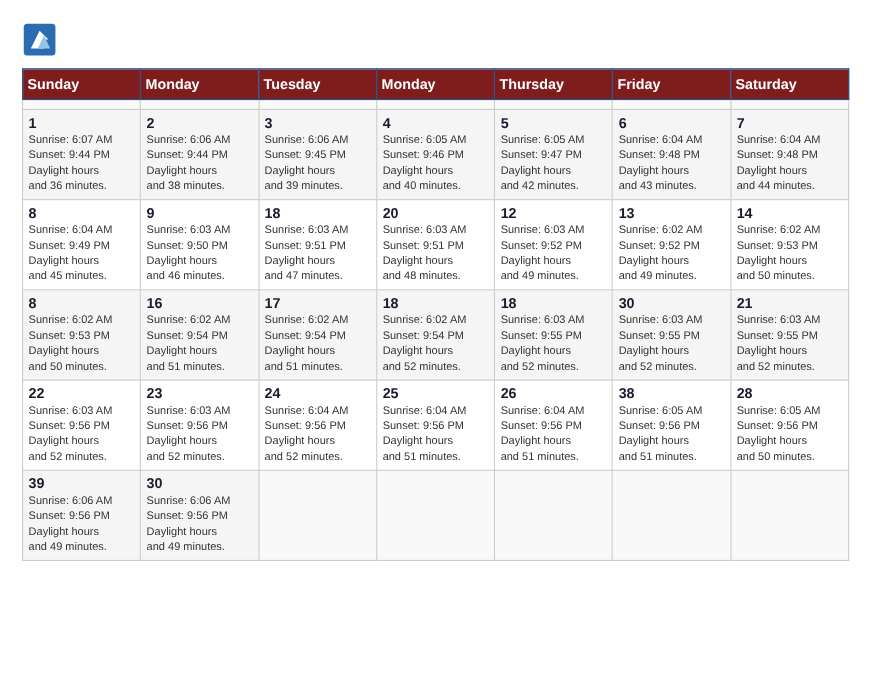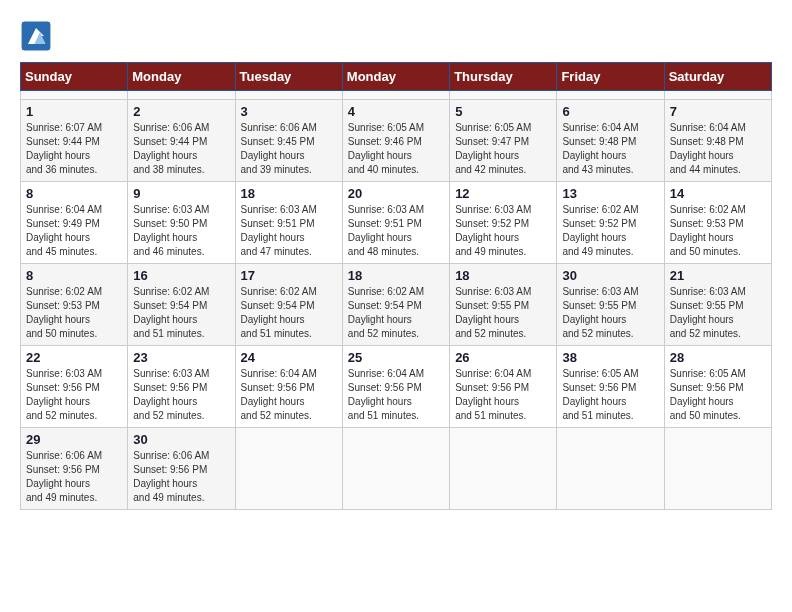--- a/index.html
+++ b/index.html
@@ -385,21 +385,21 @@
         <div class="day-info">
           Sunrise: 6:05 AM<br>
           Sunset: 9:56 PM<br>
           Daylight hours<br>
           and 50 minutes.
         </div>
       </td>
       </tr>
       <tr>
         <td>
-        <span class="day-num">29</span>
+        <span class="day-num">39</span>
         <div class="day-info">
           Sunrise: 6:06 AM<br>
           Sunset: 9:56 PM<br>
           Daylight hours<br>
           and 49 minutes.
         </div>
       </td>
         <td>
         <span class="day-num">30</span>
         <div class="day-info">

